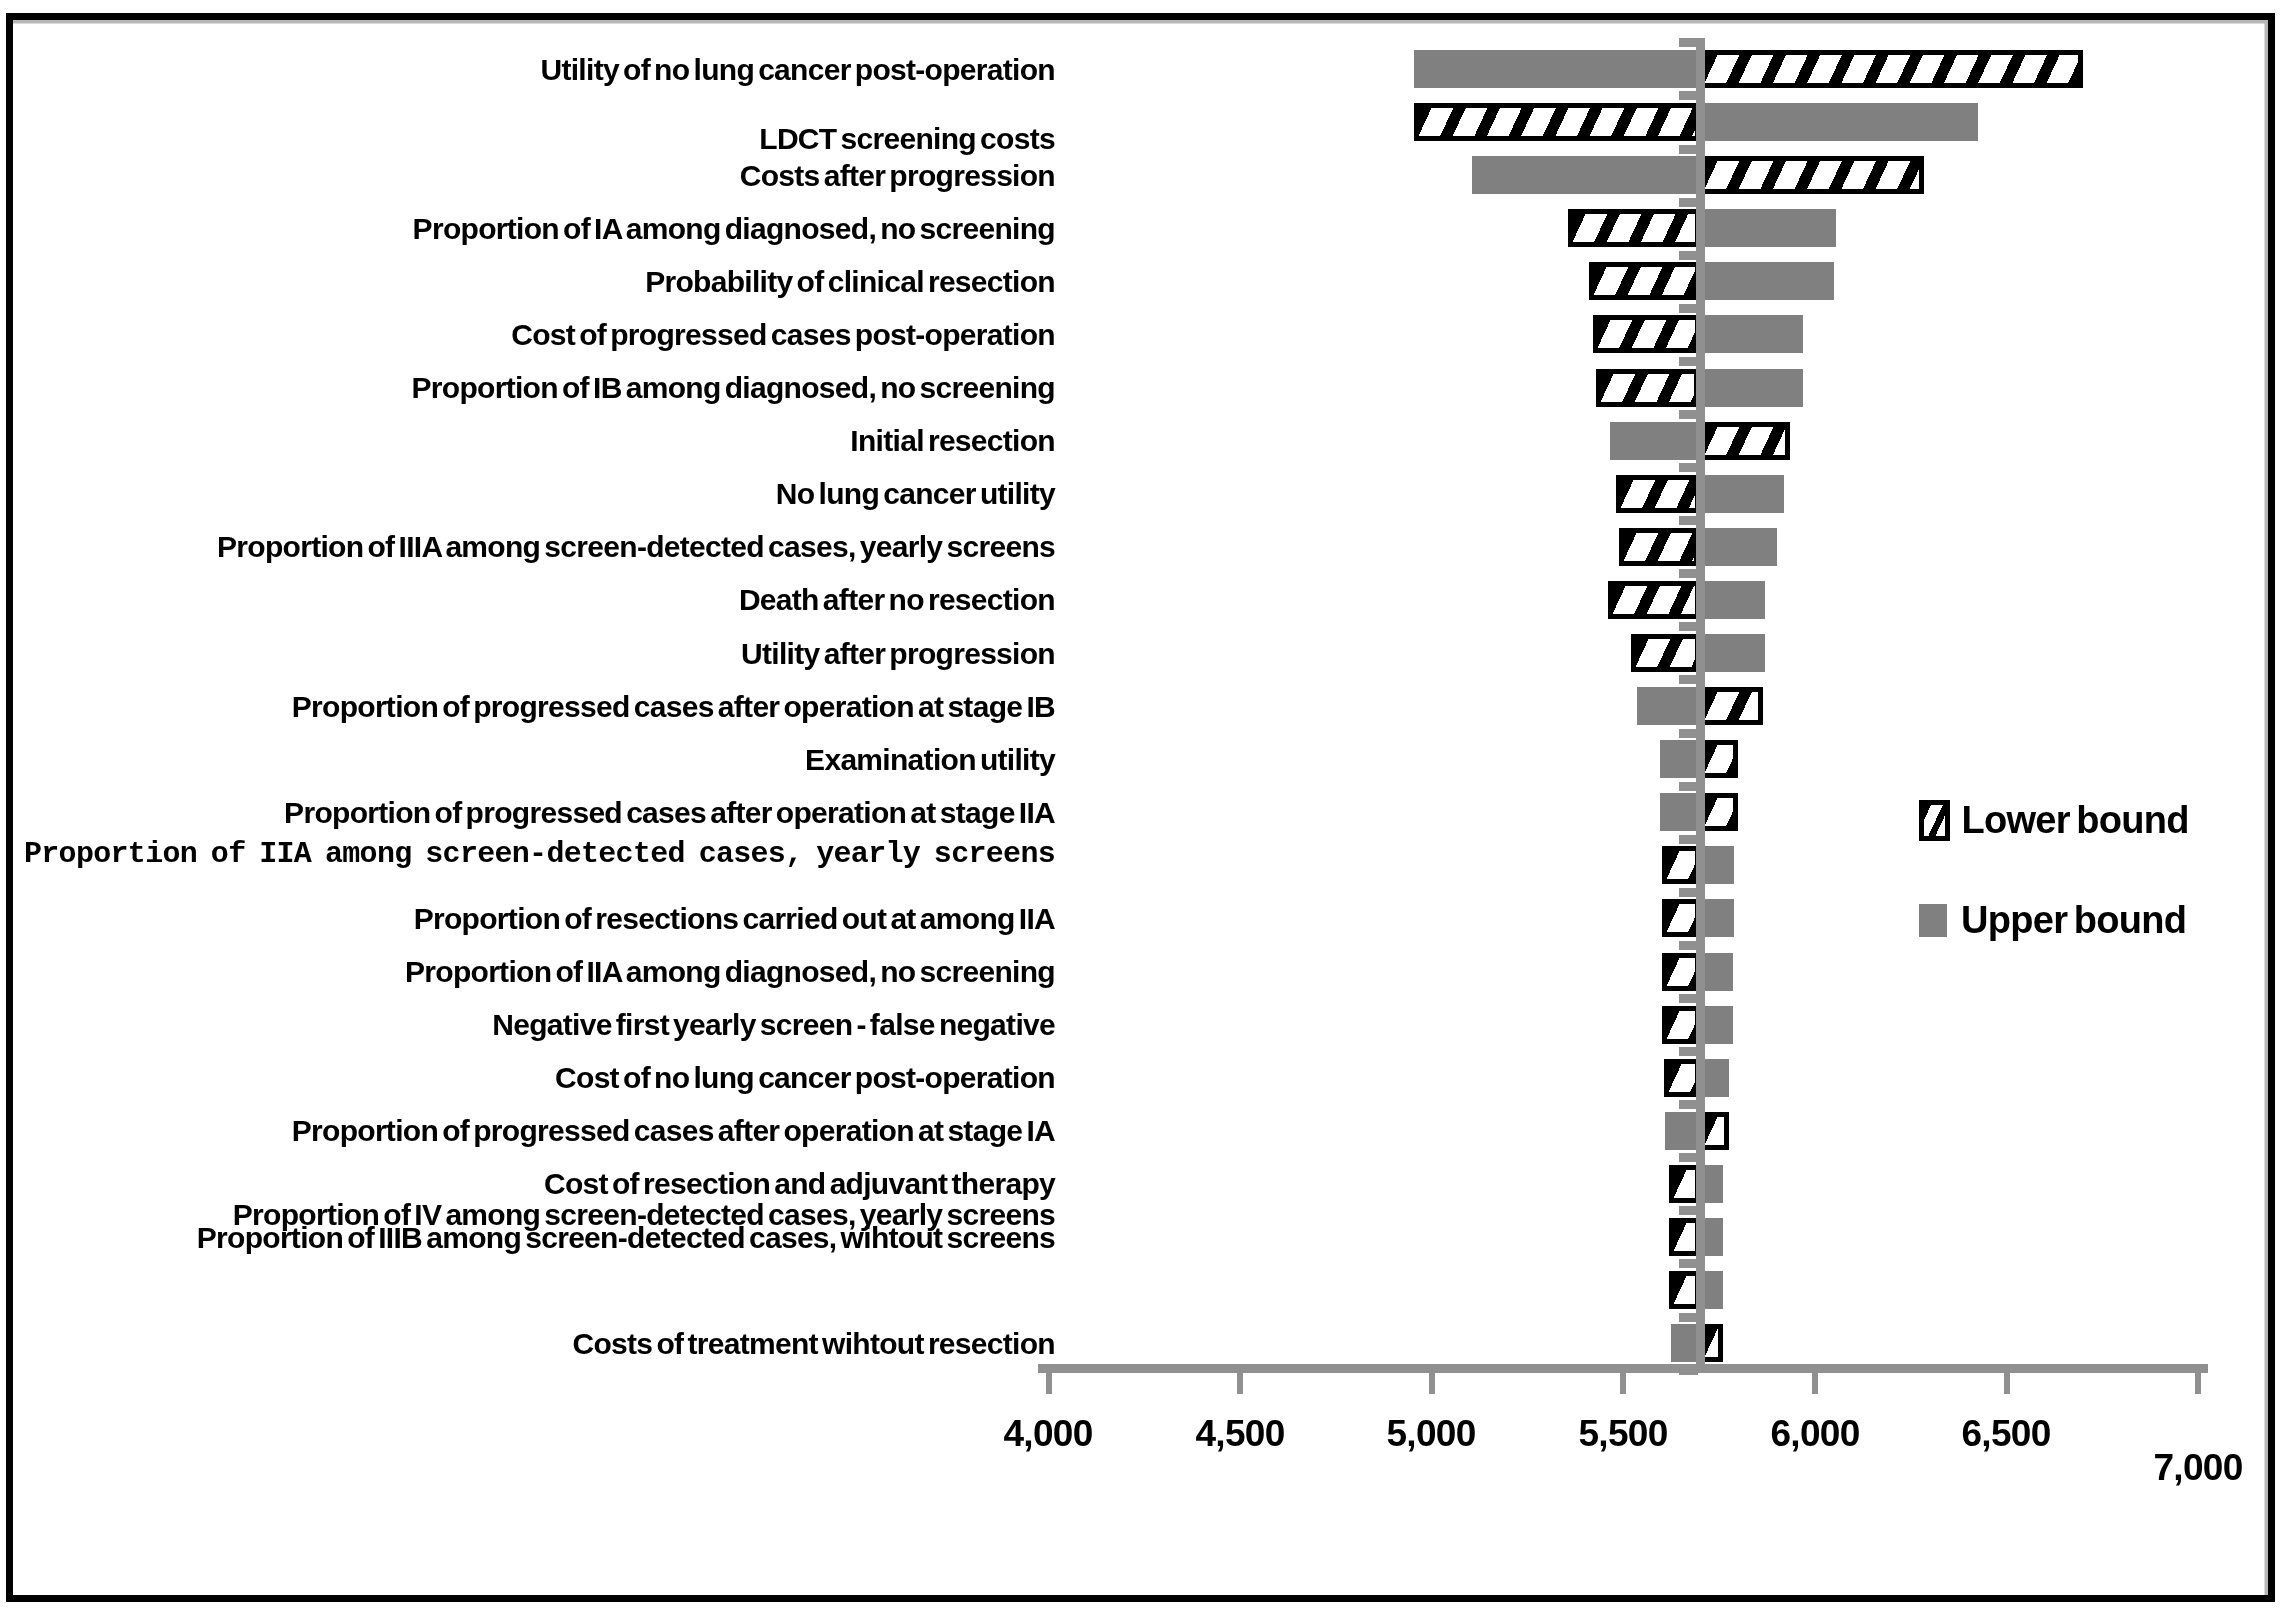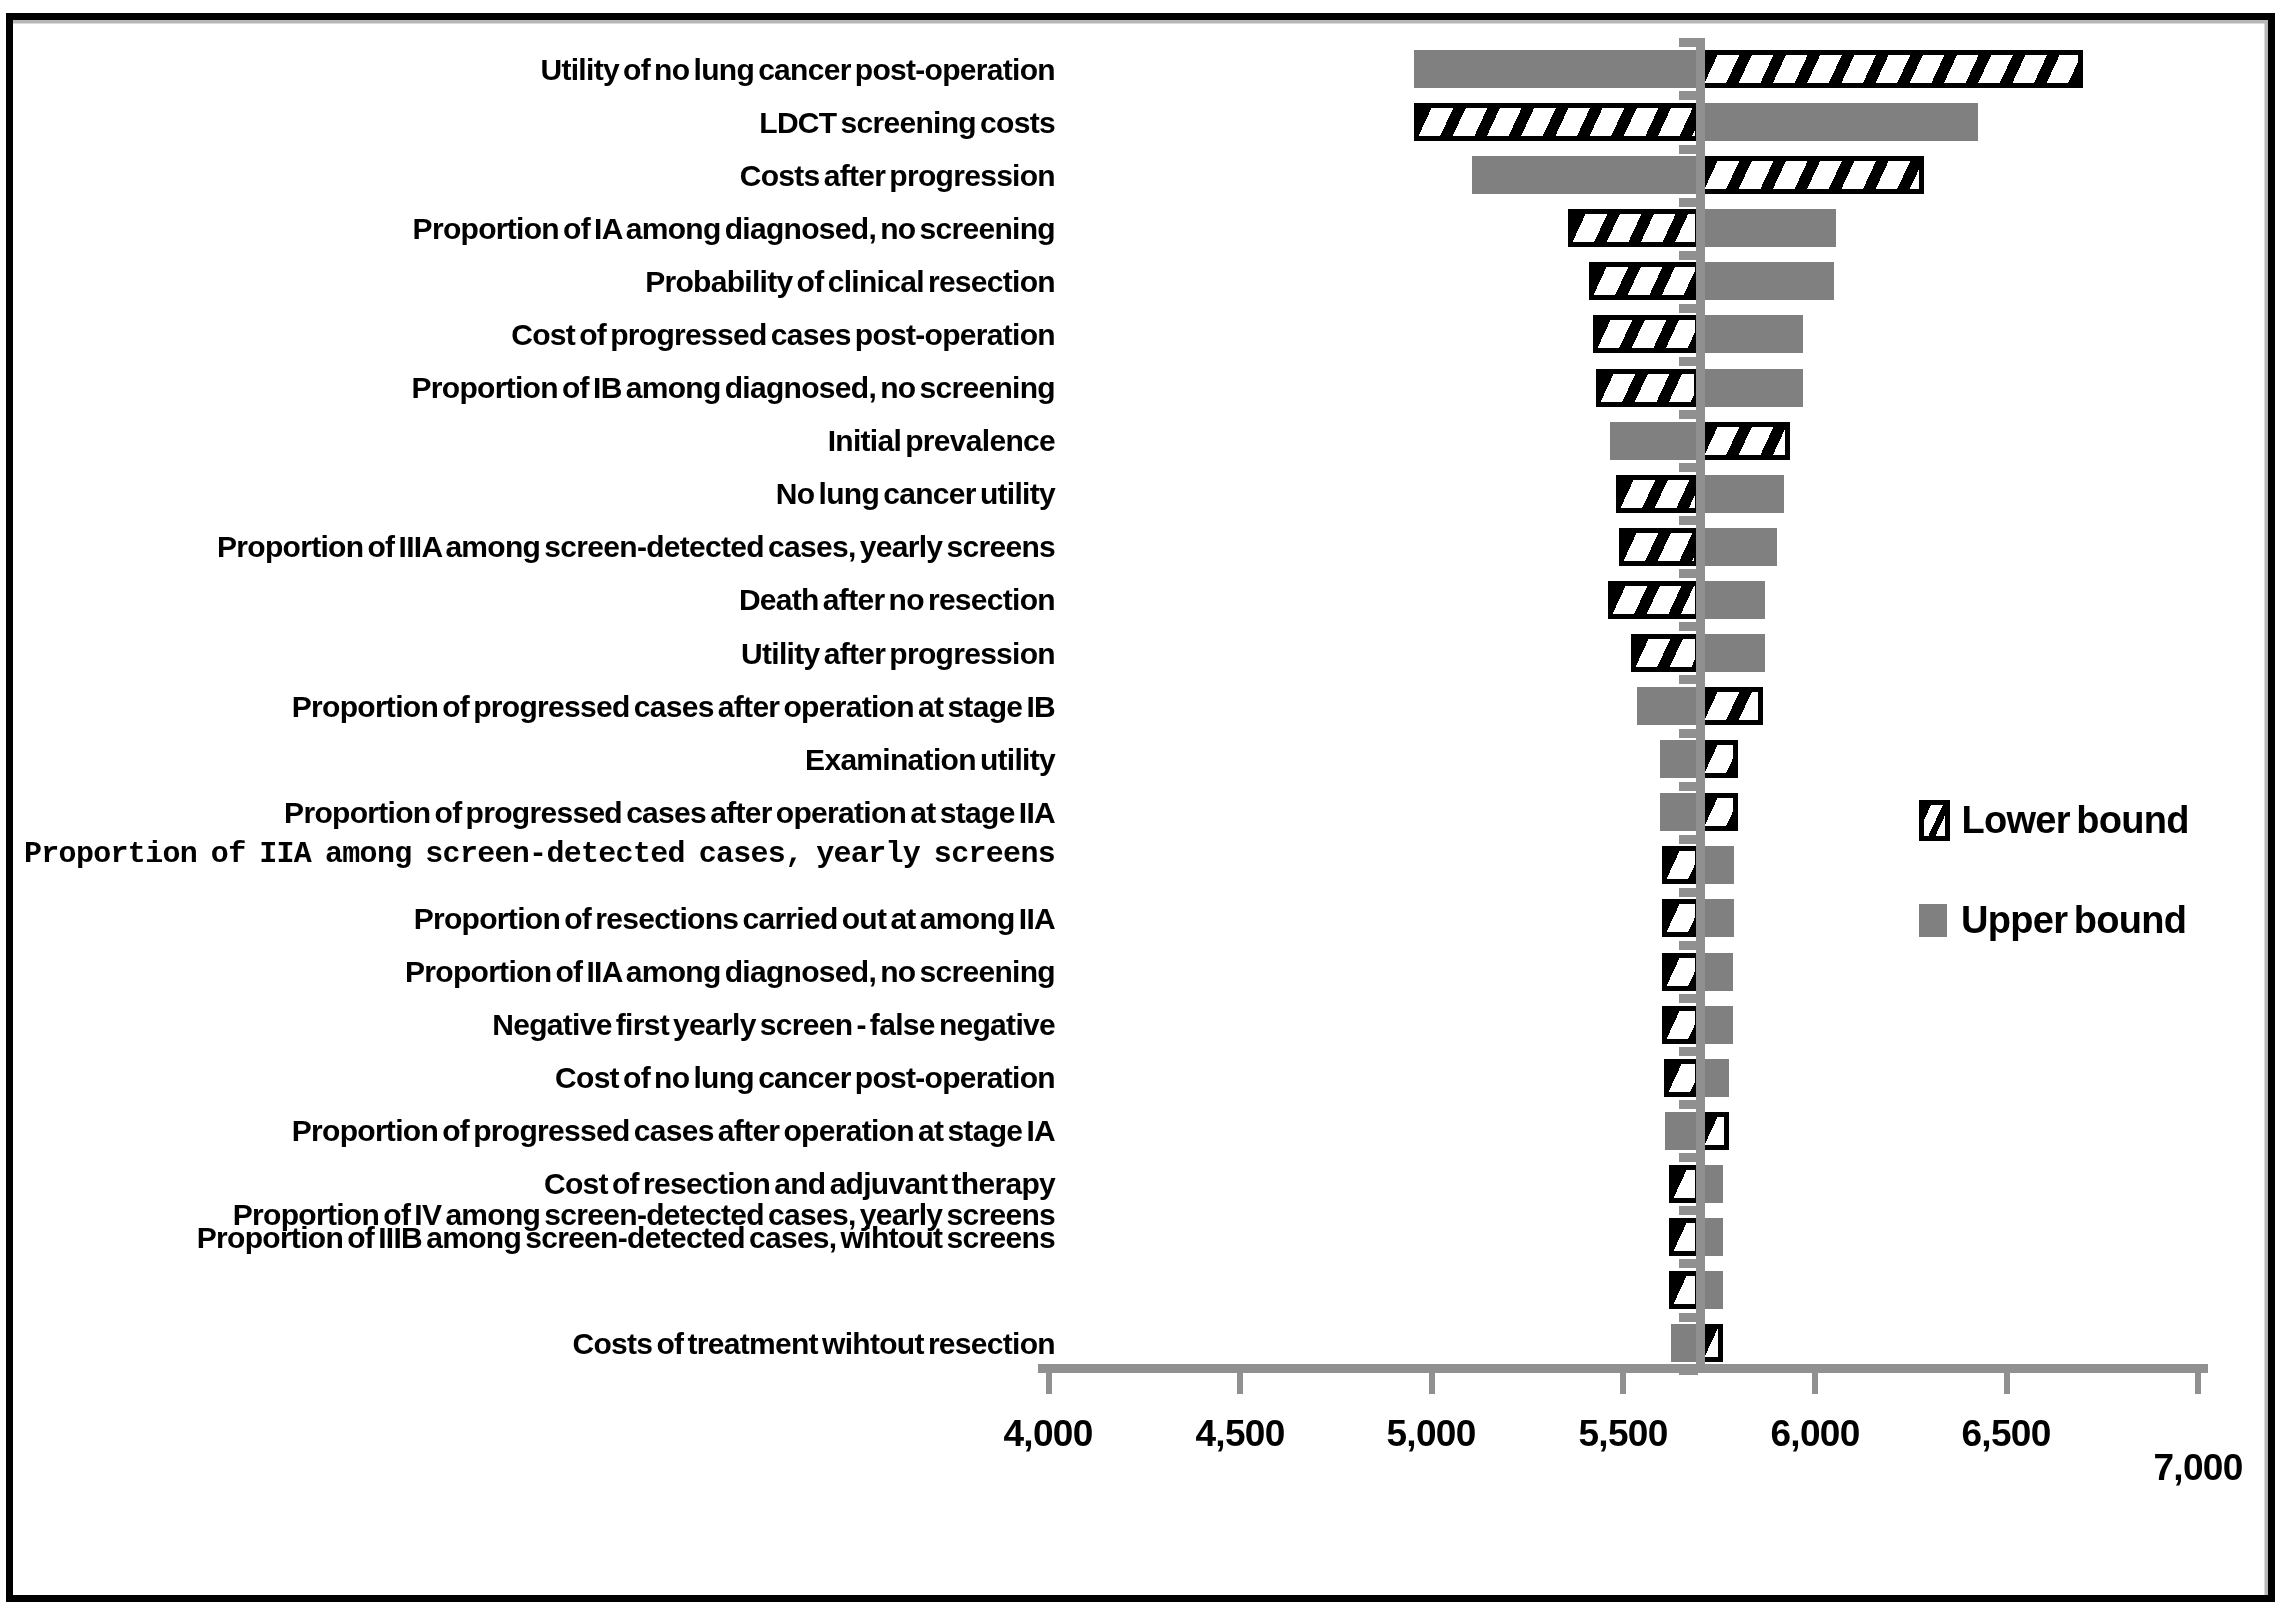--- a/index.html
+++ b/index.html
@@ -58,39 +58,39 @@
 </head>
 <body>
 
 <div id="screen">
   <div id="frame"></div>
 
   <div id="chart">
       <div class="cat-label" style="top: 43px;">Utility of no lung cancer post-operation</div>
       <div class="bar gray" style="left: 1414px; width: 286px; top: 50px;"></div>
       <div class="bar hatched" style="left: 1700px; width: 383px; top: 50px;"></div>
-      <div class="cat-label" style="top: 96px;">LDCT screening costs</div>
+      <div class="cat-label" style="top: 112px;">LDCT screening costs</div>
       <div class="bar gray" style="left: 1700px; width: 278px; top: 103px;"></div>
       <div class="bar hatched" style="left: 1414px; width: 286px; top: 103px;"></div>
       <div class="cat-label" style="top: 149px;">Costs after progression</div>
       <div class="bar gray" style="left: 1472px; width: 228px; top: 156px;"></div>
       <div class="bar hatched" style="left: 1700px; width: 224px; top: 156px;"></div>
       <div class="cat-label" style="top: 202px;">Proportion of IA among diagnosed, no screening</div>
       <div class="bar gray" style="left: 1700px; width: 136px; top: 209px;"></div>
       <div class="bar hatched" style="left: 1568px; width: 132px; top: 209px;"></div>
       <div class="cat-label" style="top: 255px;">Probability of clinical resection</div>
       <div class="bar gray" style="left: 1700px; width: 134px; top: 262px;"></div>
       <div class="bar hatched" style="left: 1589px; width: 111px; top: 262px;"></div>
       <div class="cat-label" style="top: 308px;">Cost of progressed cases post-operation</div>
       <div class="bar gray" style="left: 1700px; width: 103px; top: 315px;"></div>
       <div class="bar hatched" style="left: 1593px; width: 107px; top: 315px;"></div>
       <div class="cat-label" style="top: 361px;">Proportion of IB among diagnosed, no screening</div>
       <div class="bar gray" style="left: 1700px; width: 103px; top: 369px;"></div>
       <div class="bar hatched" style="left: 1596px; width: 103px; top: 369px;"></div>
-      <div class="cat-label" style="top: 414px;">Initial prevalence</div>
+      <div class="cat-label" style="top: 414px;">Initial resection</div>
       <div class="bar gray" style="left: 1610px; width: 90px; top: 422px;"></div>
       <div class="bar hatched" style="left: 1700px; width: 90px; top: 422px;"></div>
       <div class="cat-label" style="top: 467px;">No lung cancer utility</div>
       <div class="bar gray" style="left: 1700px; width: 84px; top: 475px;"></div>
       <div class="bar hatched" style="left: 1616px; width: 84px; top: 475px;"></div>
       <div class="cat-label" style="top: 520px;">Proportion of IIIA among screen-detected cases, yearly screens</div>
       <div class="bar gray" style="left: 1700px; width: 77px; top: 528px;"></div>
       <div class="bar hatched" style="left: 1619px; width: 80px; top: 528px;"></div>
       <div class="cat-label" style="top: 573px;">Death after no resection</div>
       <div class="bar gray" style="left: 1700px; width: 65px; top: 581px;"></div>

